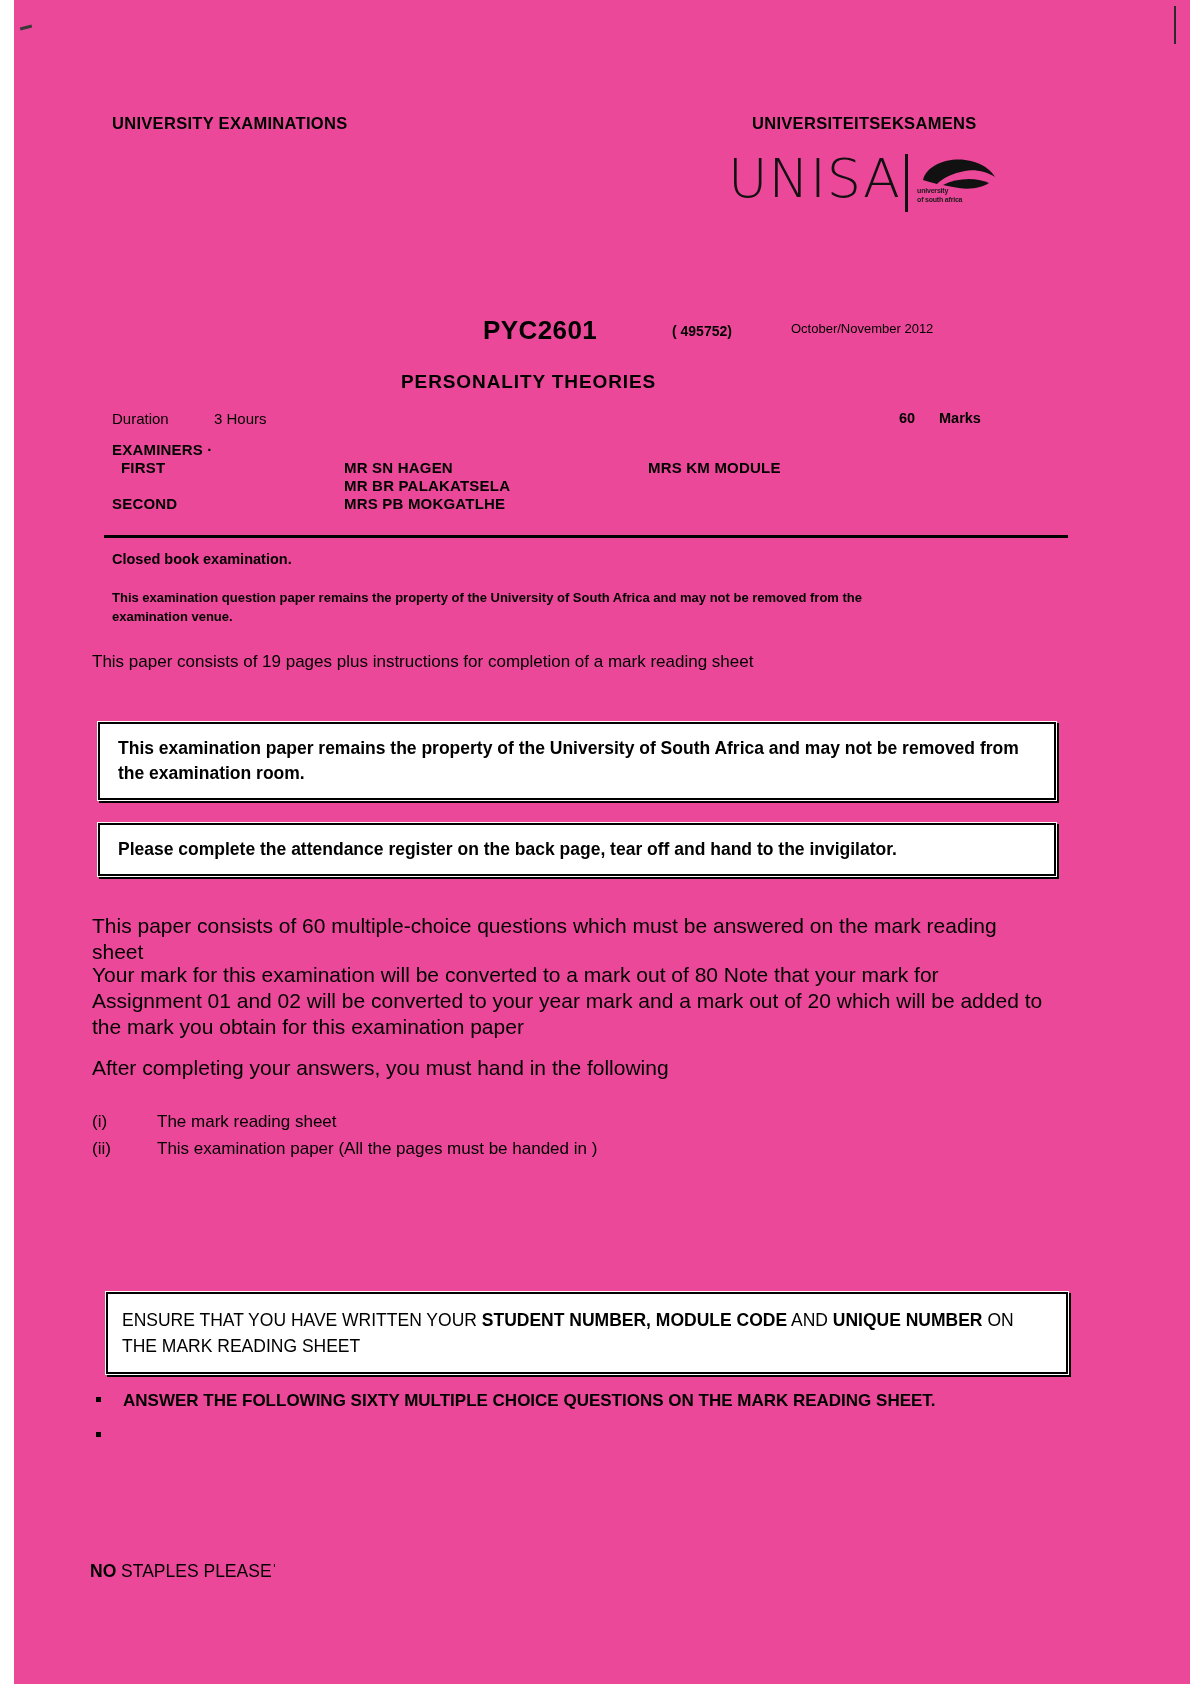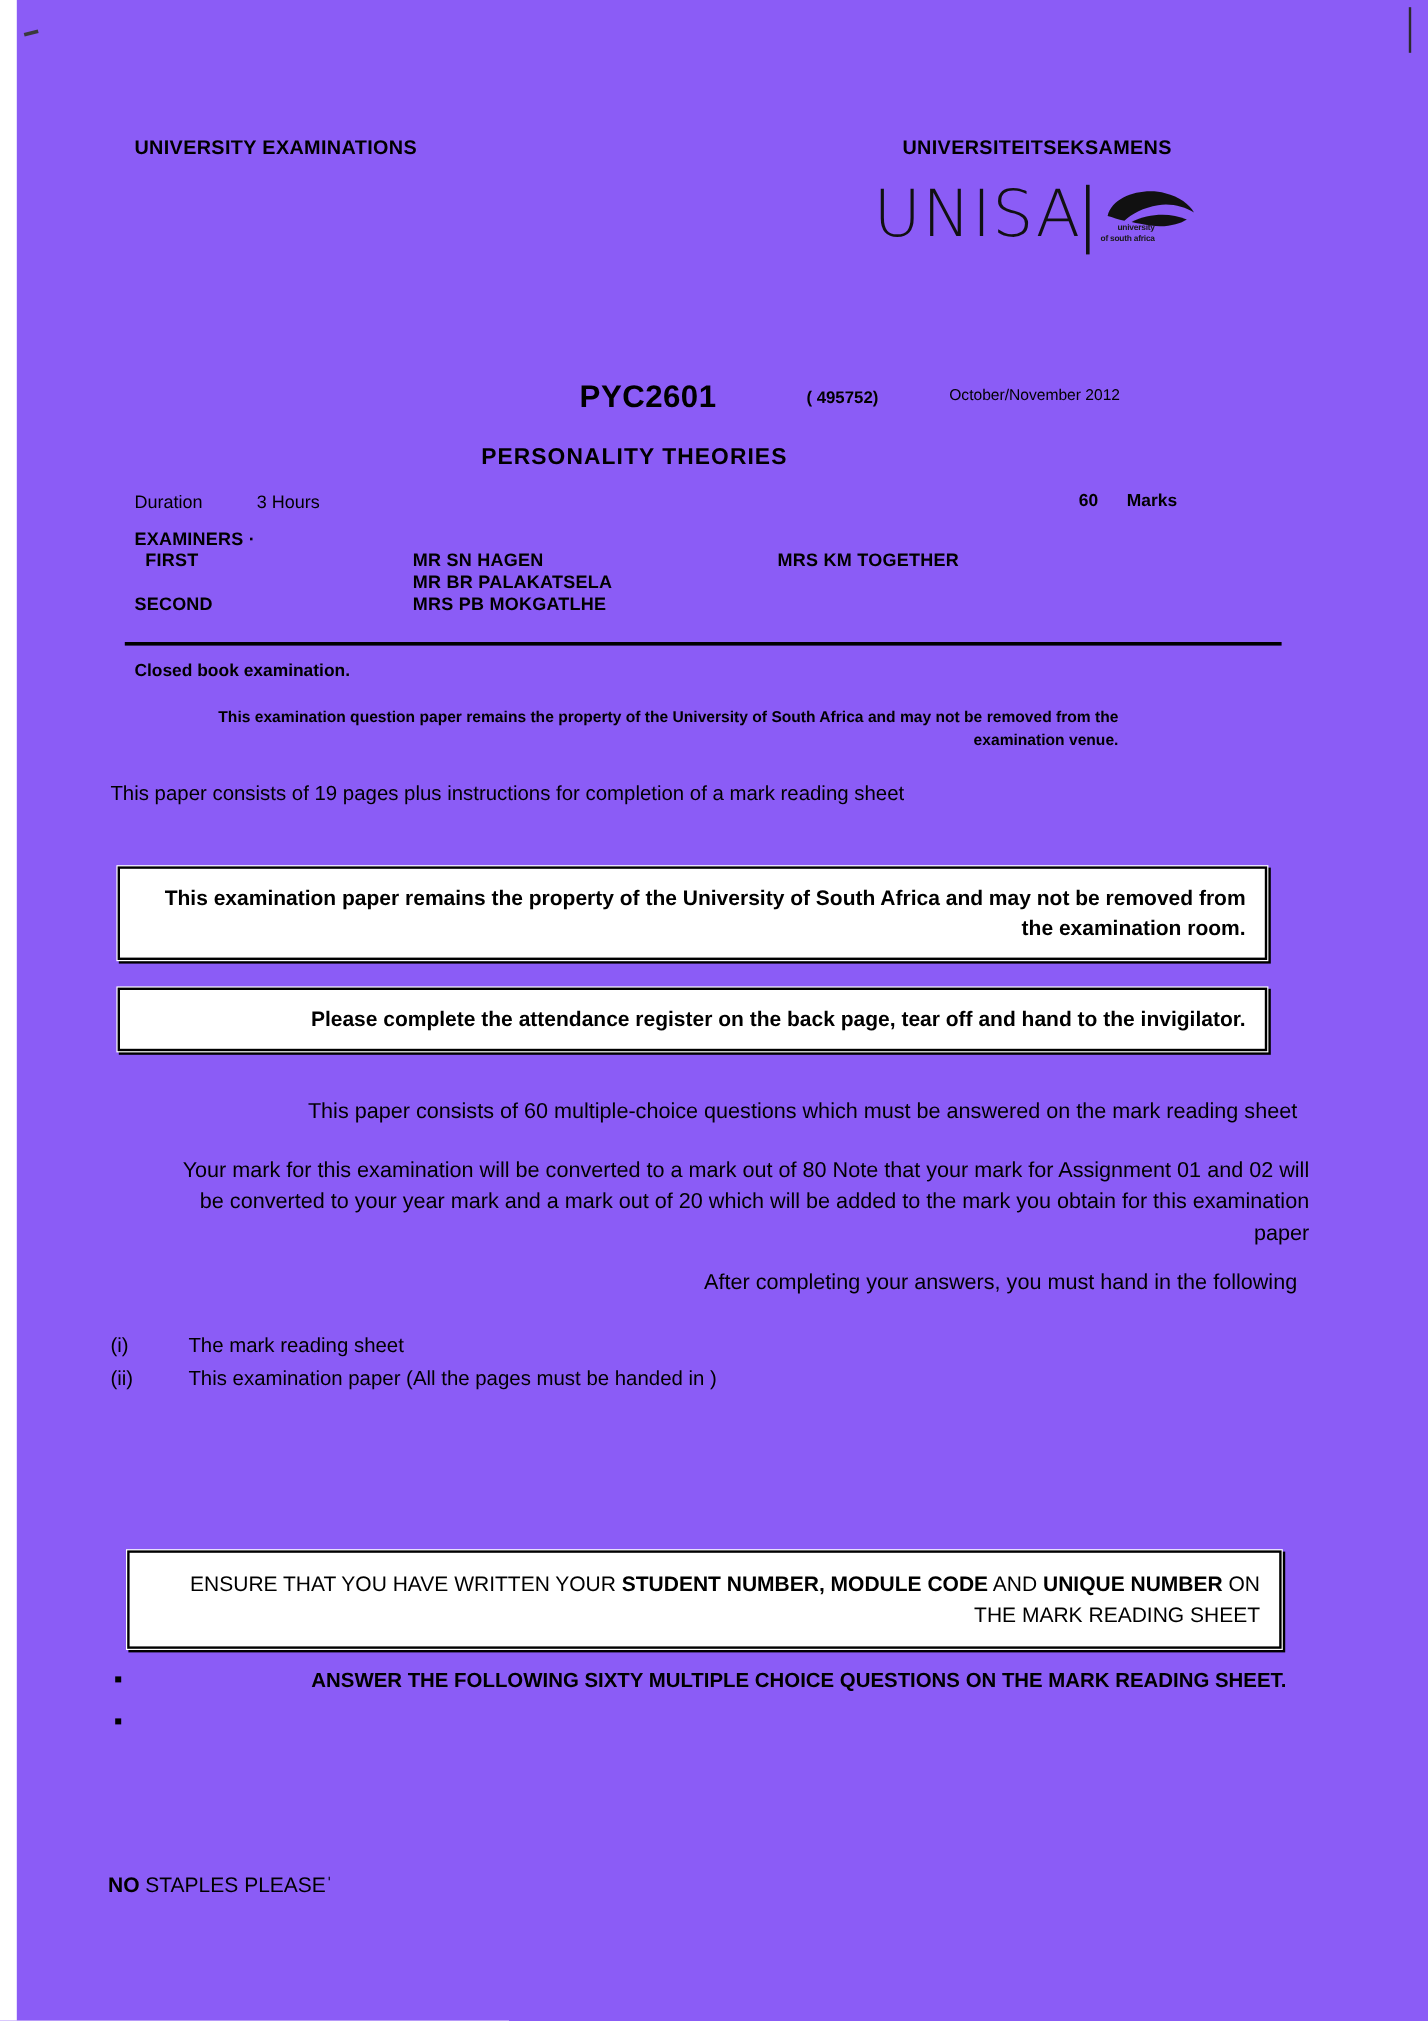--- a/index.html
+++ b/index.html
@@ -9,23 +9,22 @@
     background: #ffffff;
   }
   body {
     font-family: "Liberation Sans", sans-serif;
     color: #000000;
   }
   .page {
     position: relative;
     width: 1190px;
     height: 1684px;
-    background: #8b5cf6;
+    background: #ec4899;
     overflow: hidden;
-    text-align: right;
     -webkit-font-smoothing: none;
   }
   
   .scan-edge-left {
     position: absolute;
     left: 0; top: 0;
     width: 14px; height: 1684px;
     background: #ffffff;
   }
   .scan-tick {
@@ -243,24 +242,23 @@
     font-size: 17.5px;
     line-height: 26px;
     padding: 13px 16px 13px 14px;
   }
   .box3 b { font-weight: bold; }
 
   
   .para {
     position: absolute;
     left: 92px;
-    font-size: 18px;
+    font-size: 21px;
     line-height: 26px;
     width: 950px;
-    margin-left: 39px;
   }
   .p-mcq { top: 913px; }
   .p-mark { top: 962px; width: 960px; }
   .p-after { top: 1055px; }
 
   .hand-list {
     position: absolute;
     left: 92px;
     top: 1108px;
     width: 900px;
@@ -348,21 +346,21 @@
       <div class="marks-label">Marks</div>
     </div>
 
     <div class="examiners">
       <div class="ex-title">EXAMINERS ·</div>
       <div class="ex-first-label">FIRST</div>
       <div class="ex-second-label">SECOND</div>
       <div class="ex-n1">MR SN HAGEN</div>
       <div class="ex-n2">MR BR PALAKATSELA</div>
       <div class="ex-n3">MRS PB MOKGATLHE</div>
-      <div class="ex-n4">MRS KM TOGETHER</div>
+      <div class="ex-n4">MRS KM MODULE</div>
     </div>
 
     <div class="rule-main"></div>
 
     <div class="closed-book">Closed book examination.</div>
     <div class="property-note">This examination question paper remains the property of the University of South Africa and may not be removed from the examination venue.</div>
     <div class="pages-note">This paper consists of 19 pages plus instructions for completion of a mark reading sheet</div>
 
     <div class="notice-box box1">
       <div class="inner">This examination paper remains the property of the University of South Africa and may not be removed from the examination room.</div>

